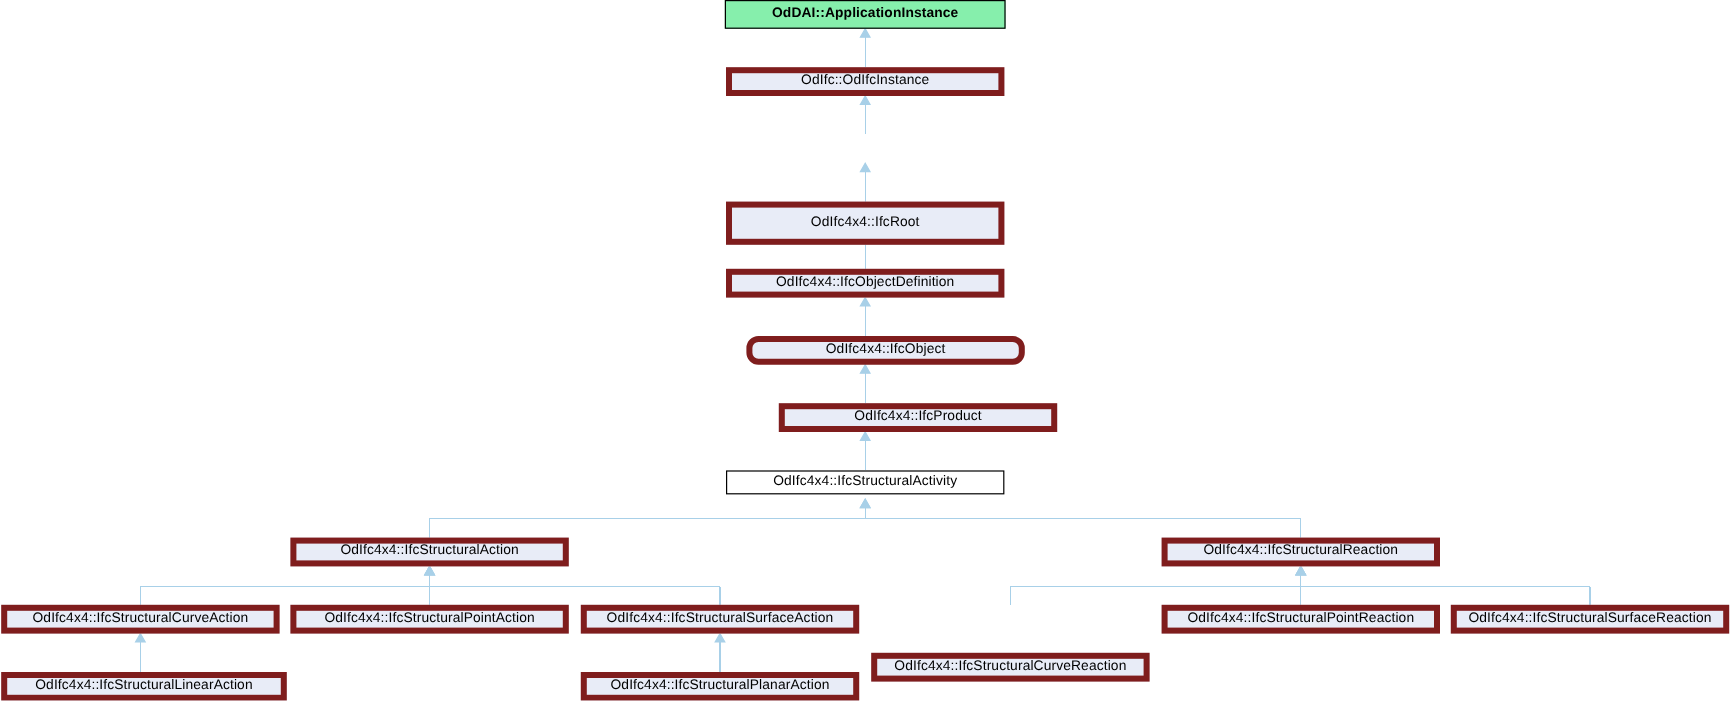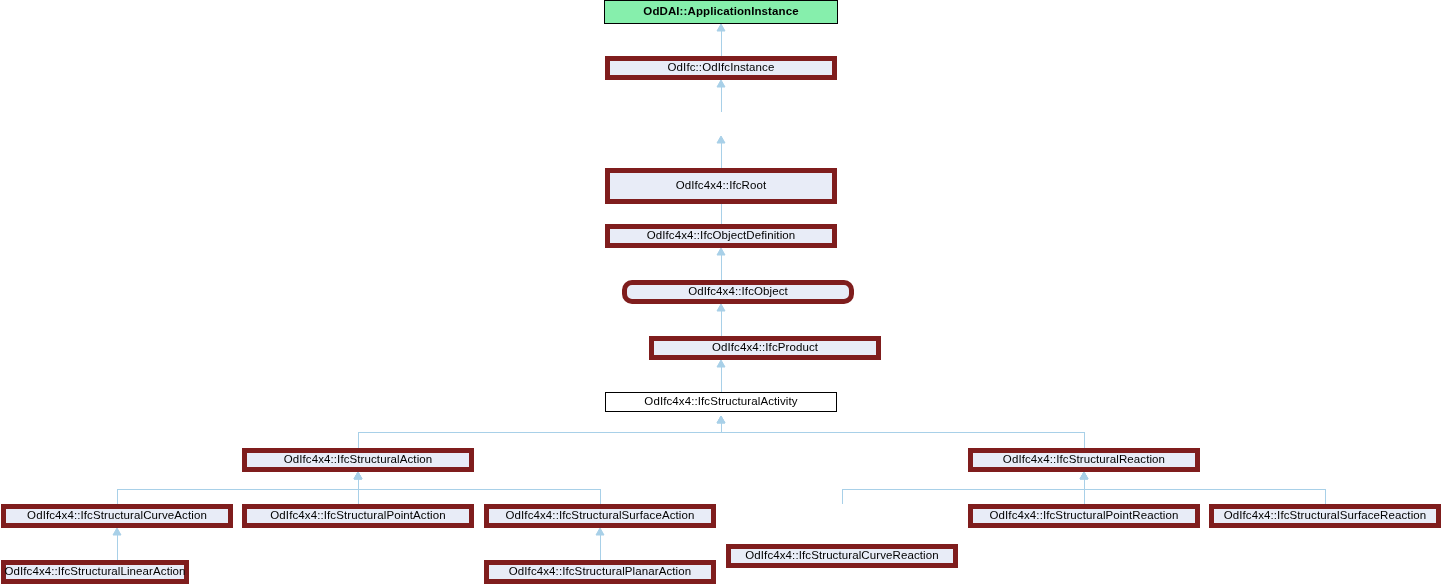--- a/index.html
+++ b/index.html
@@ -162,19 +162,19 @@
     </div>
     <div class="node" style="left: 726px; top: 504px; width: 232px; height: 24px; margin-top: 40px;">
       <span class="node-label">OdIfc4x4::IfcStructuralCurveReaction</span>
     </div>
     <div class="node" style="left: 968px; top: 504px; width: 232px; height: 24px;">
       <span class="node-label">OdIfc4x4::IfcStructuralPointReaction</span>
     </div>
     <div class="node" style="left: 1209px; top: 504px; width: 232px; height: 24px;">
       <span class="node-label">OdIfc4x4::IfcStructuralSurfaceReaction</span>
     </div>
-    <div class="node" style="left: 1px; top: 560px; width: 188px; height: 24px;">
+    <div class="node" style="left: 1px; top: 560px; width: 238px; height: 24px;">
       <span class="node-label">OdIfc4x4::IfcStructuralLinearAction</span>
     </div>
     <div class="node" style="left: 484px; top: 560px; width: 232px; height: 24px;">
       <span class="node-label">OdIfc4x4::IfcStructuralPlanarAction</span>
     </div>
   </div>
 
 </body></html>

